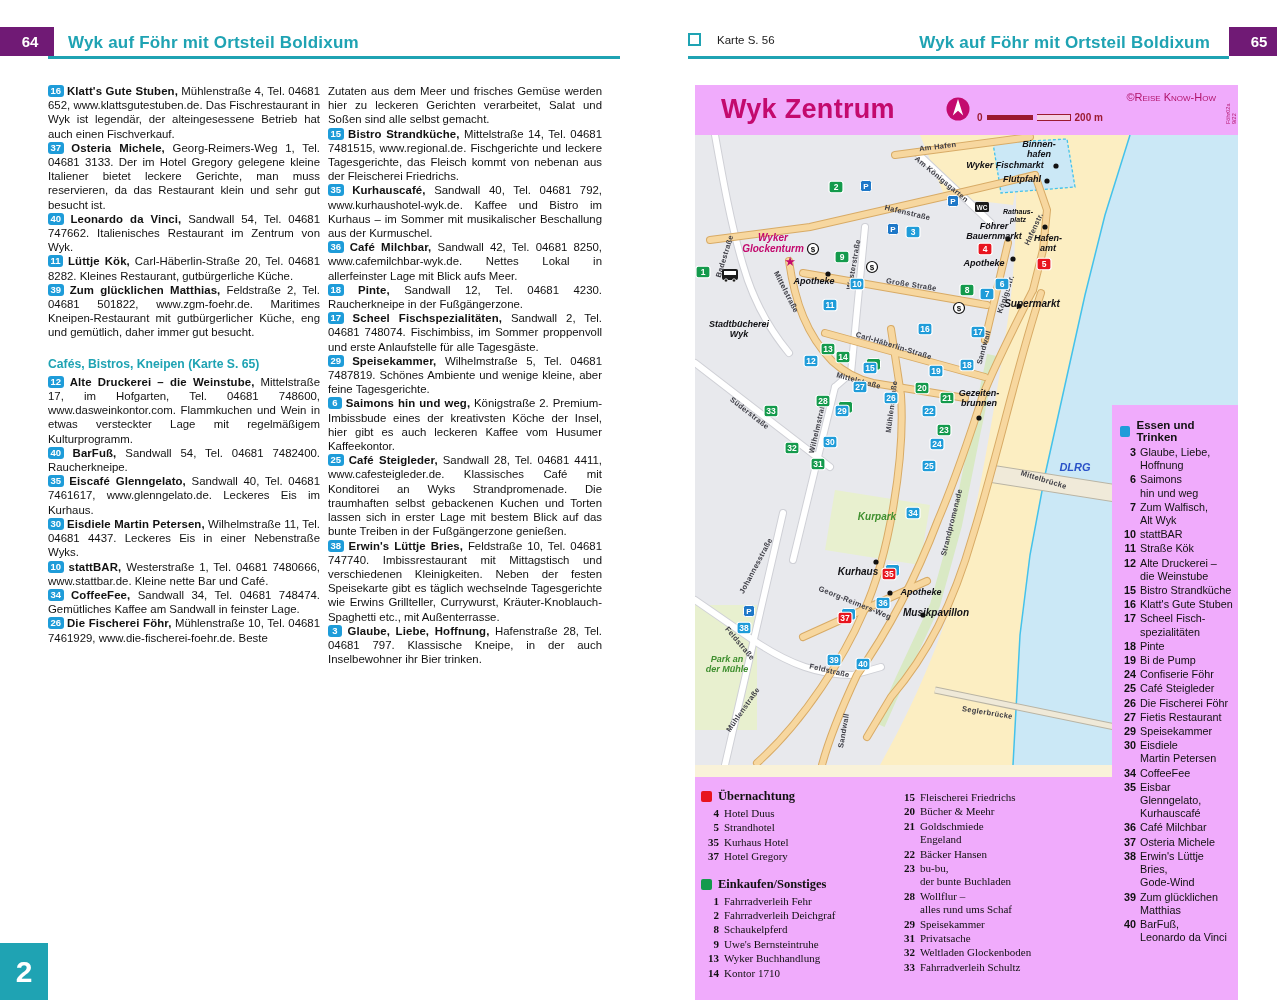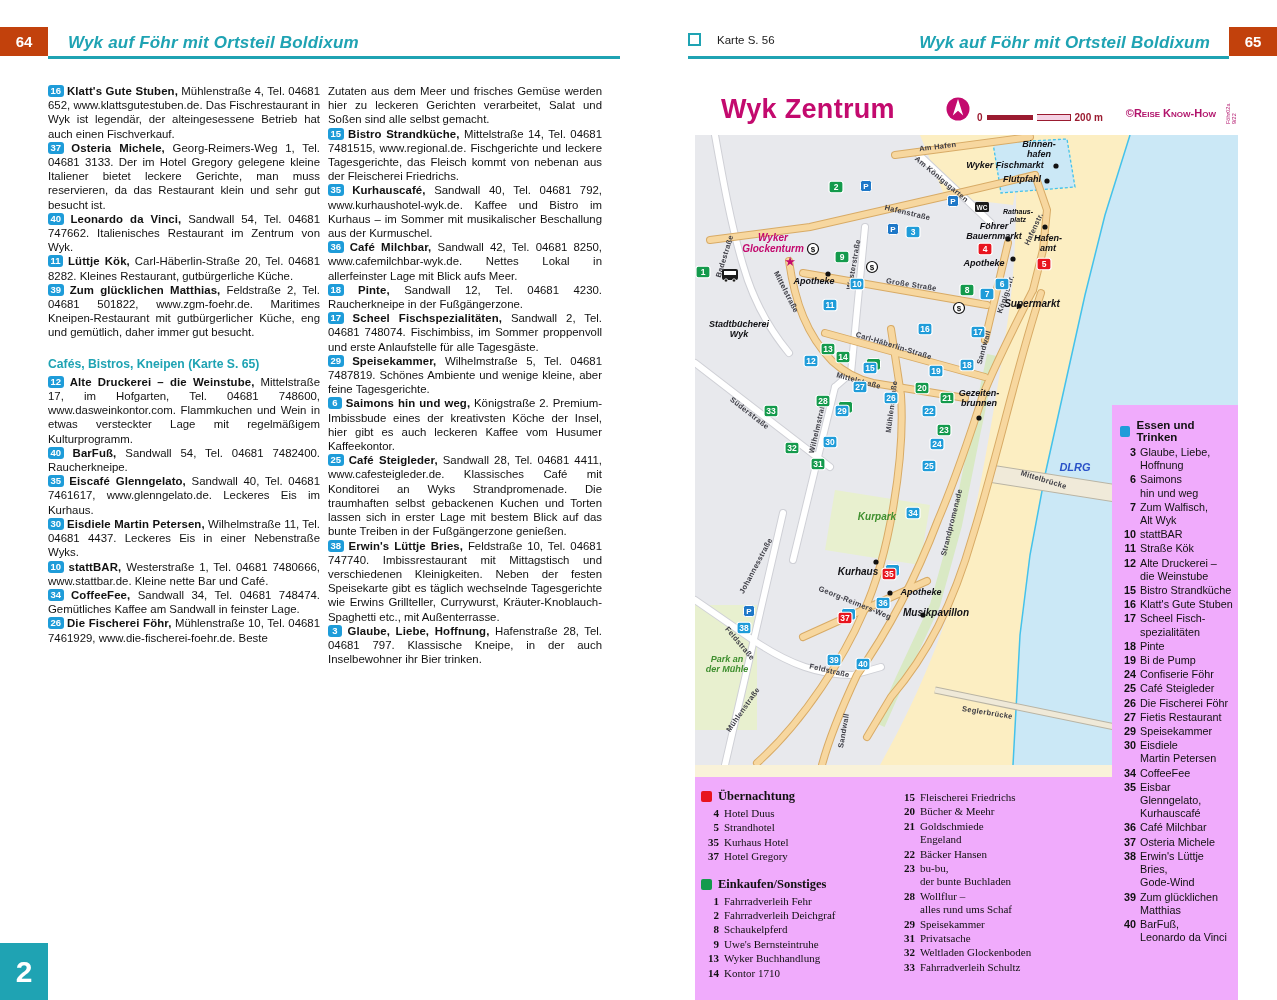--- a/index.html
+++ b/index.html
@@ -1,46 +1,46 @@
 <!DOCTYPE html>
 <html><head>
 <meta charset="utf-8">
 <style>
   html,body{margin:0;padding:0;}
   body{width:1277px;height:1000px;position:relative;background:#fff;overflow:hidden;
        font-family:"Liberation Sans",sans-serif;color:#111;}
   .abs{position:absolute;}
   
-  .pgnum{background:#c2410c;color:#fff;font-weight:bold;font-size:15px;
-         display:flex;align-items:center;justify-content:center;}
+  .pgnum{background:#701a75;color:#fff;font-weight:bold;font-size:15px;
+         display:flex;align-items:center;justify-content:center;padding-left:6px;}
   .rule{height:2.5px;background:#1fa3b3;}
-  .ptitle{color:#1fa3b3;font-weight:bold;font-size:17px;letter-spacing:.2px;font-style:italic;}
+  .ptitle{color:#1fa3b3;font-weight:bold;font-size:17px;letter-spacing:.2px;}
   .karteref{font-size:11.5px;color:#222;display:flex;align-items:center;gap:16px;}
   .karteref .sq{width:9px;height:9px;border:2px solid #1fa3b3;background:#fff;display:inline-block;}
   
   .col{font-size:11.4px;line-height:14.2px;text-align:justify;}
   .entry{margin:0 0 0 0;}
   .entry b{letter-spacing:.1px;}
   .badge{display:inline-block;background:#1e9cd9;color:#fff;font-weight:bold;font-size:9.5px;
          line-height:11.5px;height:12px;min-width:9px;text-align:center;padding:0 2.5px;
          border-radius:3px;vertical-align:1px;}
   .colhead{color:#1fa3b3;font-weight:bold;font-size:12.2px;margin:17px 0 4px 0;text-align:left;}
   
   #chaptab{left:0;top:943px;width:48px;height:57px;background:#1fa3b3;color:#fff;
            font-size:30px;font-weight:bold;display:flex;align-items:center;justify-content:center;}
   
   #maproot{left:695px;top:85px;width:543px;height:915px;background:#f9f2d9;}
-  #maptitleband{left:0;top:0;width:543px;height:50px;background:#ffffff;}
+  #maptitleband{left:0;top:0;width:543px;height:50px;background:#f0abfc;}
   #maptitle{left:26px;top:9px;font-size:27px;font-weight:bold;color:#c30a6e;letter-spacing:.3px;}
   #northarrow{left:250px;top:11px;}
   #scalebar{left:282px;top:27px;display:flex;align-items:center;gap:4px;color:#9b1b30;
             font-size:10px;font-weight:bold;}
   #scalebar .b1{width:46px;height:5px;background:#9b1b30;}
   #scalebar .b2{width:33px;height:5px;background:#f5d2e4;border:1px solid #9b1b30;border-left:none;}
-  #mapcopy{right:22px;top:22px;font-size:11px;font-weight:bold;color:#b1136b;font-variant:small-caps;}
+  #mapcopy{right:22px;top:6px;font-size:11px;font-weight:normal;color:#b1136b;font-variant:small-caps;}
   #mapedition{right:-8px;top:18px;font-size:5.5px;color:#b1136b;transform:rotate(-90deg);
               line-height:6px;text-align:left;width:30px;}
   #mapsvg{left:0;top:50px;}
   
   .legendbox{background:#f0abfc;margin-top:12px;}
   #legend-right{left:417px;top:308px;width:126px;height:607px;padding:14px 4px 6px 8px;box-sizing:border-box;}
   #legend-bottom{left:0;top:680px;width:417px;height:235px;padding:12px 0 0 6px;box-sizing:border-box;}
   .leghead{display:flex;align-items:center;gap:6px;font-weight:bold;font-size:12.5px;margin-bottom:3px;}
   .leghead .csq{width:11px;height:11px;border-radius:2px;display:inline-block;}
   .li{display:flex;font-size:11px;line-height:13.4px;margin-bottom:1px;}

